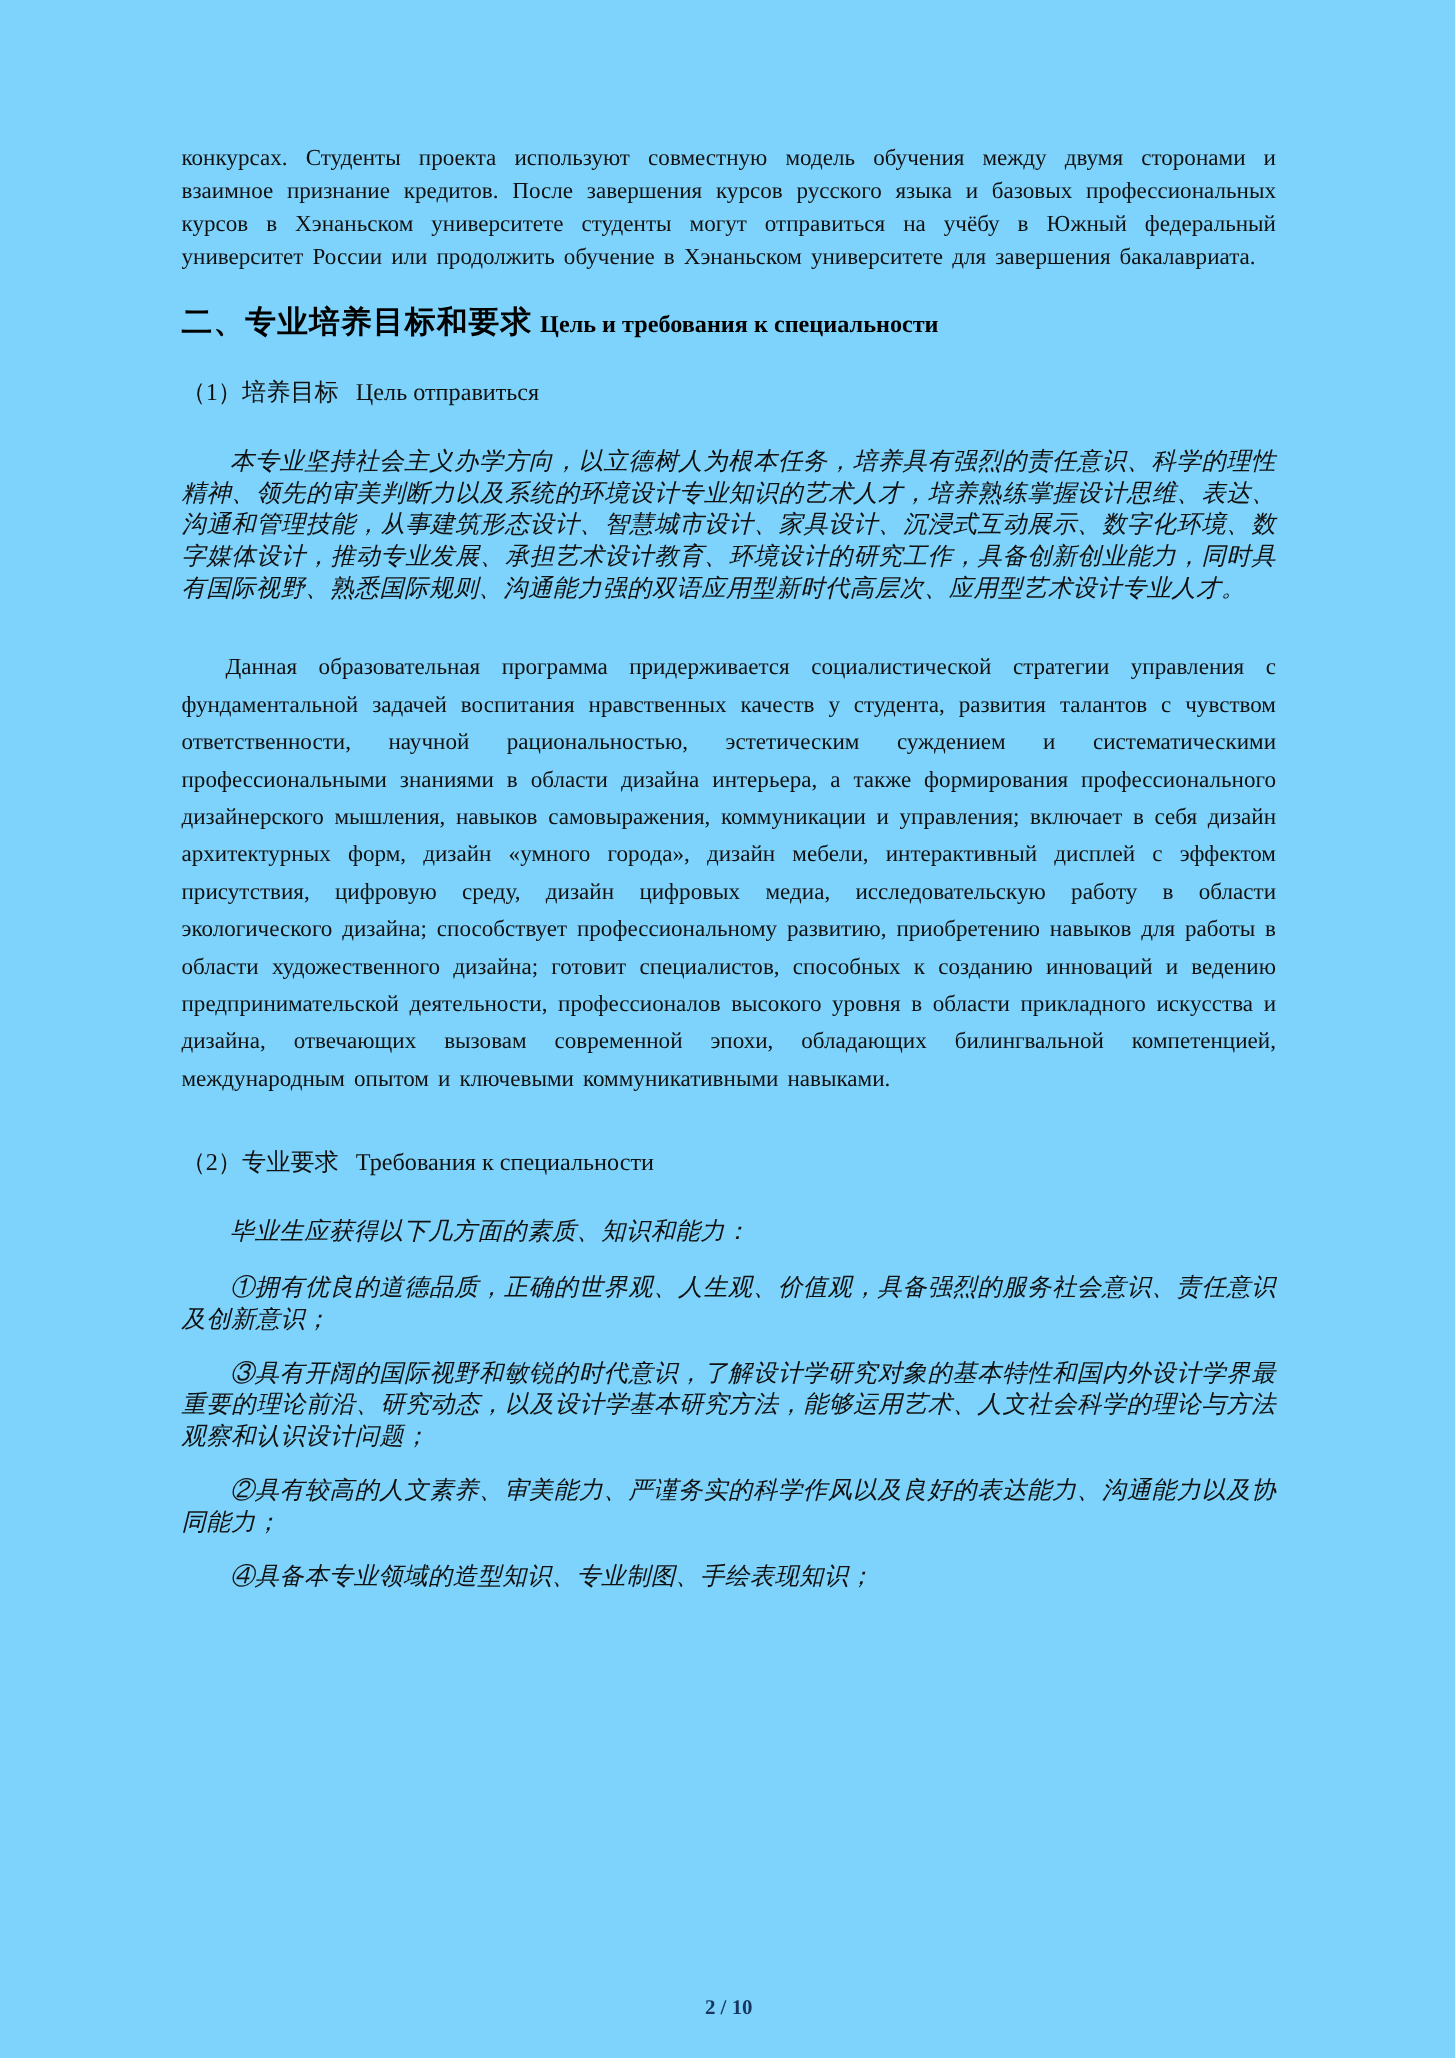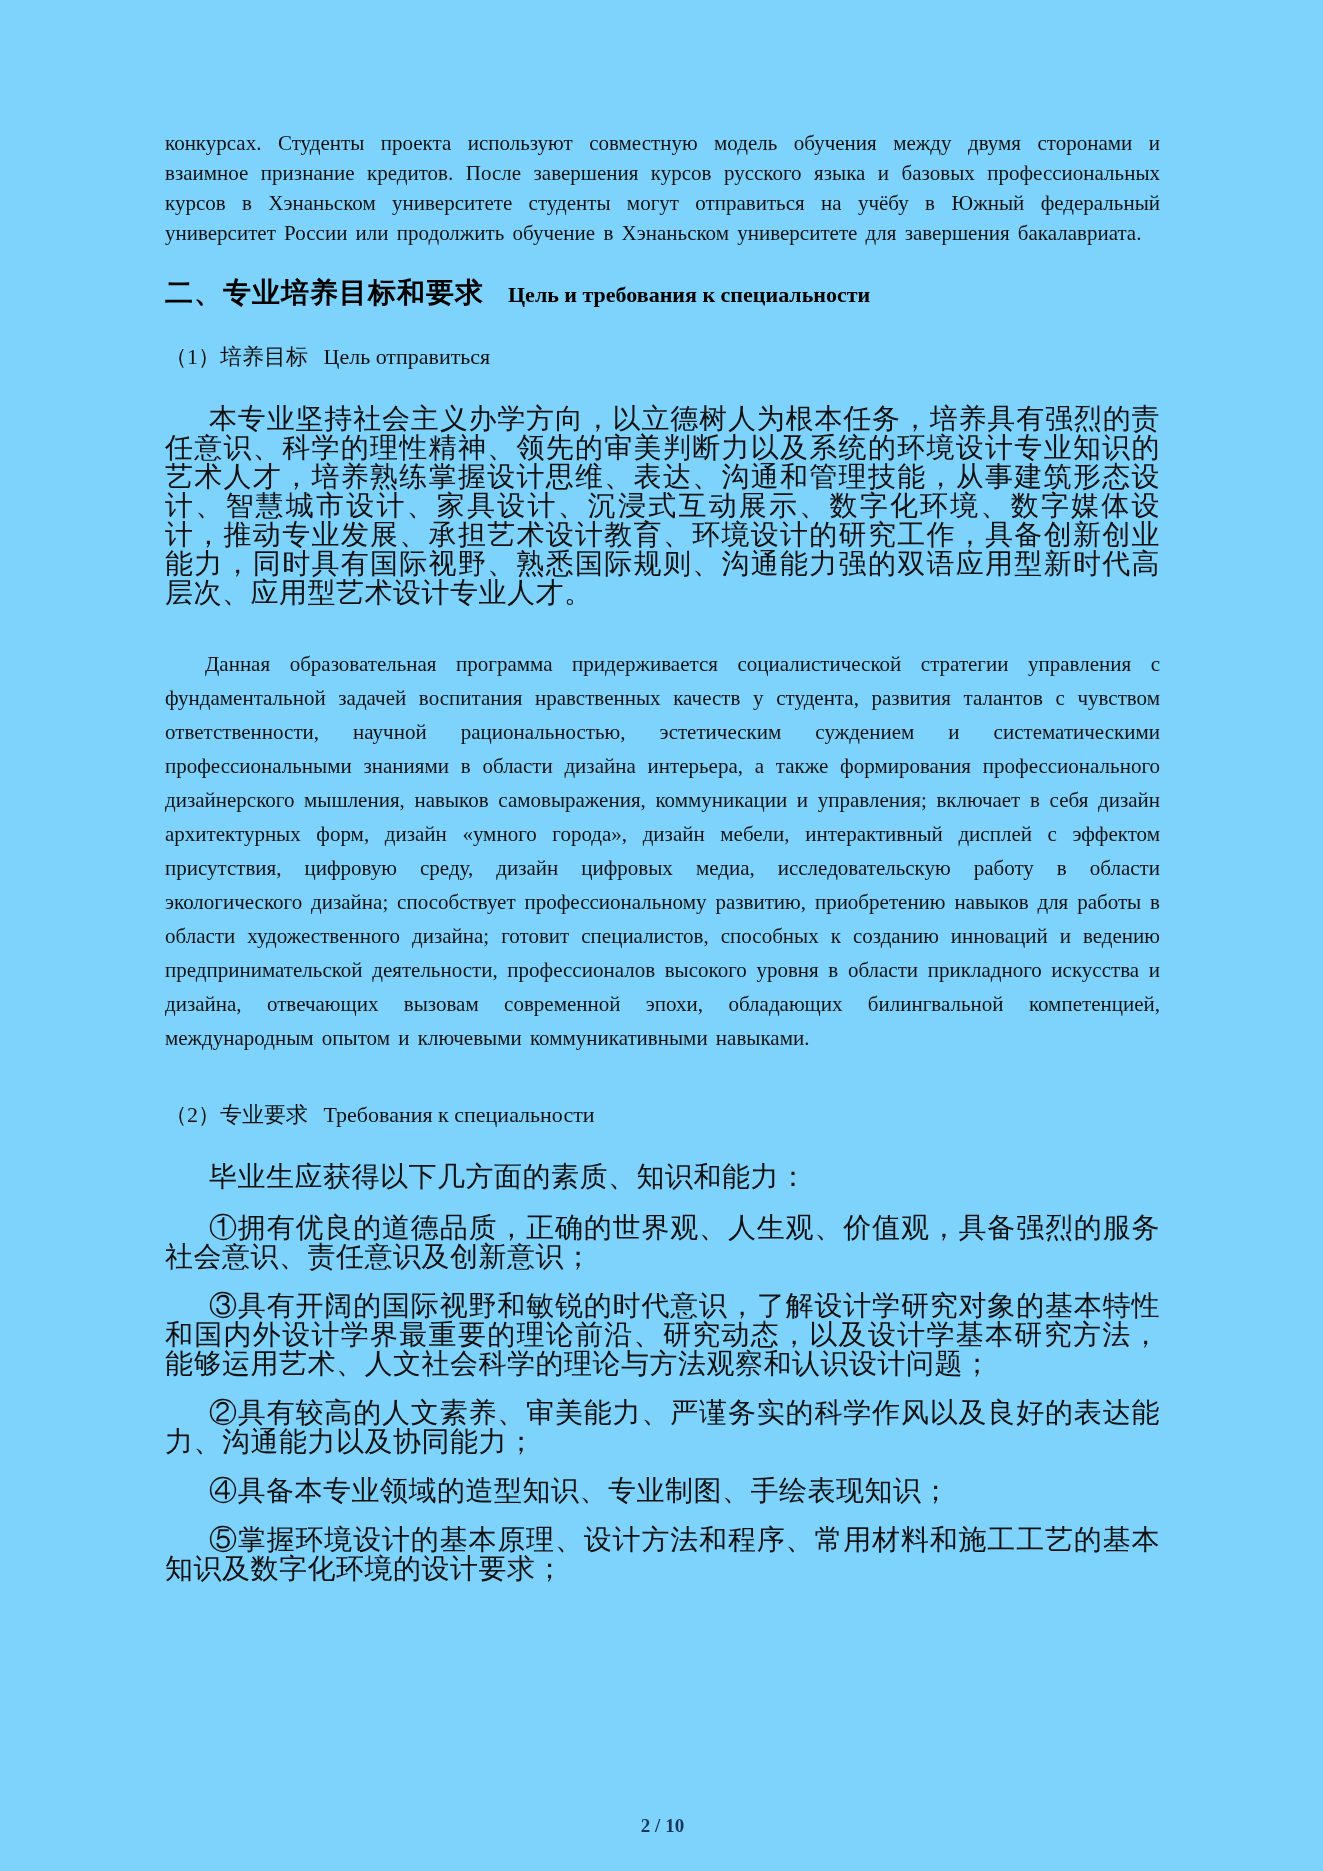--- a/index.html
+++ b/index.html
@@ -33,21 +33,21 @@
   }
   .ru-main-para {
     line-height: 34px;
     word-spacing: 3px;
     text-indent: 40px;
     margin-bottom: 45px;
   }
   .section-heading {
     display: flex;
     align-items: baseline;
-    gap: 24px;
+    gap: 7px;
     margin-bottom: 30px;
     white-space: nowrap;
   }
   .section-heading .zh-part {
     font-size: 28px;
     font-weight: 700;
     letter-spacing: 1px;
     color: #000000;
   }
   .section-heading .ru-part {
@@ -55,25 +55,26 @@
     font-weight: 700;
     color: #000000;
   }
   .sub-heading {
     font-size: 22px;
     margin-bottom: 32px;
     color: #111111;
   }
   .sub-heading .ru-sub { margin-left: 10px; }
   .zh-text {
-    font-size: 28px;
+    font-size: 22px;
     line-height: 29px;
     text-align: justify;
     color: #111111;
     letter-spacing: 0.5px;
+    font-style: italic;
   }
   .zh-para { text-indent: 44px; }
   .zh-para-1 { margin-bottom: 40px; }
   .zh-para-2 { margin-bottom: 20px; }
   .lead-line { margin-bottom: 22px; }
   .req-item { text-indent: 44px; margin-bottom: 20px; }
   .footer {
     margin-top: auto;
     text-align: center;
     font-size: 19px;
@@ -112,19 +113,18 @@
   <p class="zh-text zh-para lead-line">毕业生应获得以下几方面的素质、知识和能力：</p>
 
   <p class="zh-text req-item">①拥有优良的道德品质，正确的世界观、人生观、价值观，具备强烈的服务社会意识、责任意识及创新意识；</p>
 
   <p class="zh-text req-item">③具有开阔的国际视野和敏锐的时代意识，了解设计学研究对象的基本特性和国内外设计学界最重要的理论前沿、研究动态，以及设计学基本研究方法，能够运用艺术、人文社会科学的理论与方法观察和认识设计问题；</p>
 
   <p class="zh-text req-item">②具有较高的人文素养、审美能力、严谨务实的科学作风以及良好的表达能力、沟通能力以及协同能力；</p>
 
   <p class="zh-text req-item">④具备本专业领域的造型知识、专业制图、手绘表现知识；</p>
 
-  <p class="zh-text req-item">⑤掌握环境设计的基本原理、设计方法和程序、常用材料和施工工艺的基本知识及数字化环境的设计要求；</p>
 
   <div class="footer">
     <span>2 / 10</span>
   </div>
 
 </div>
 
 </body></html>

